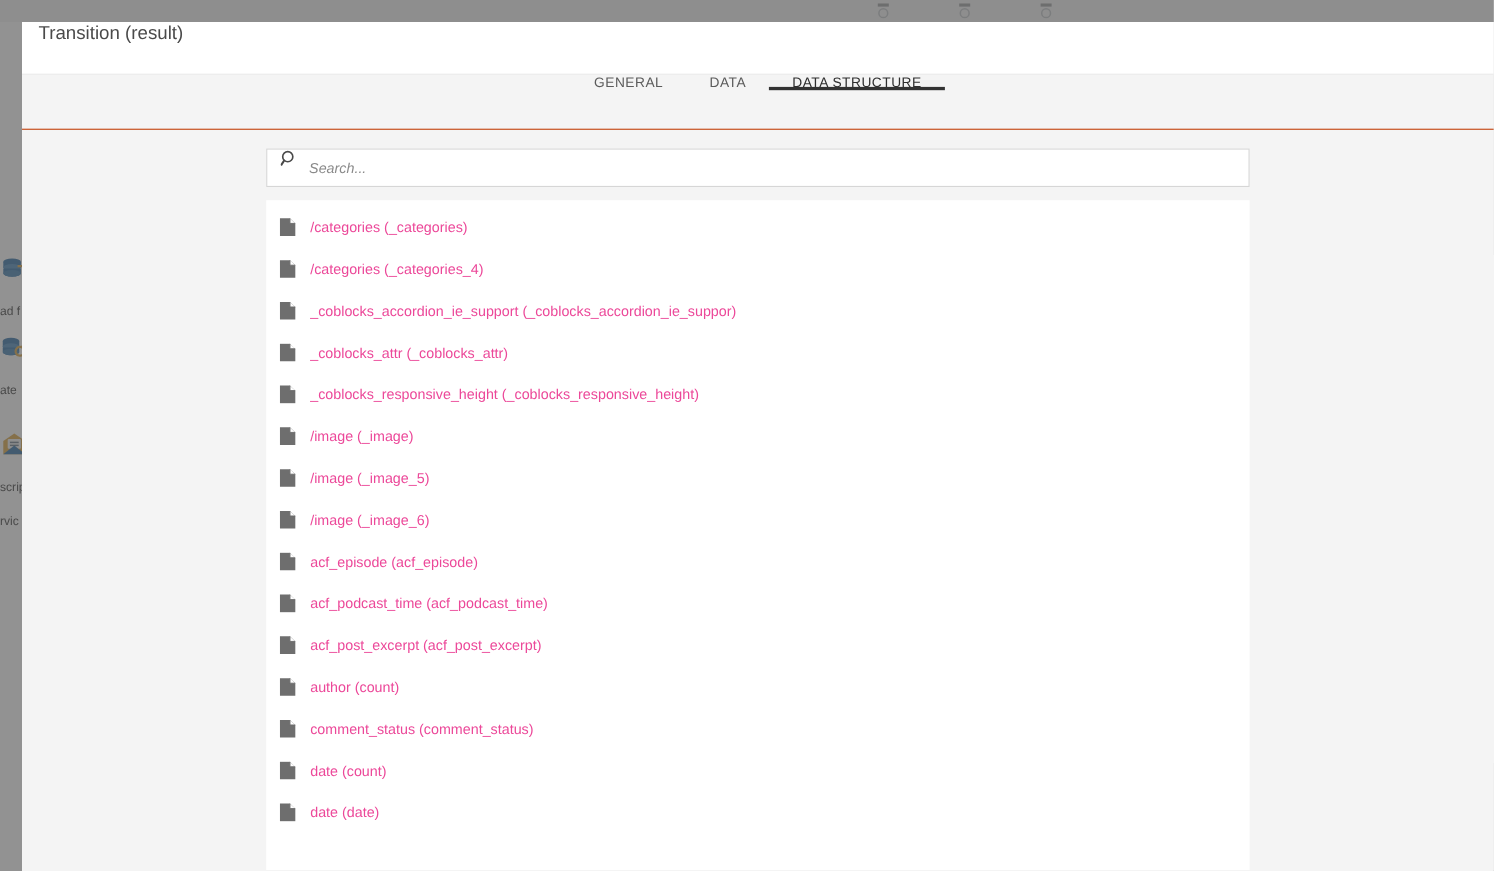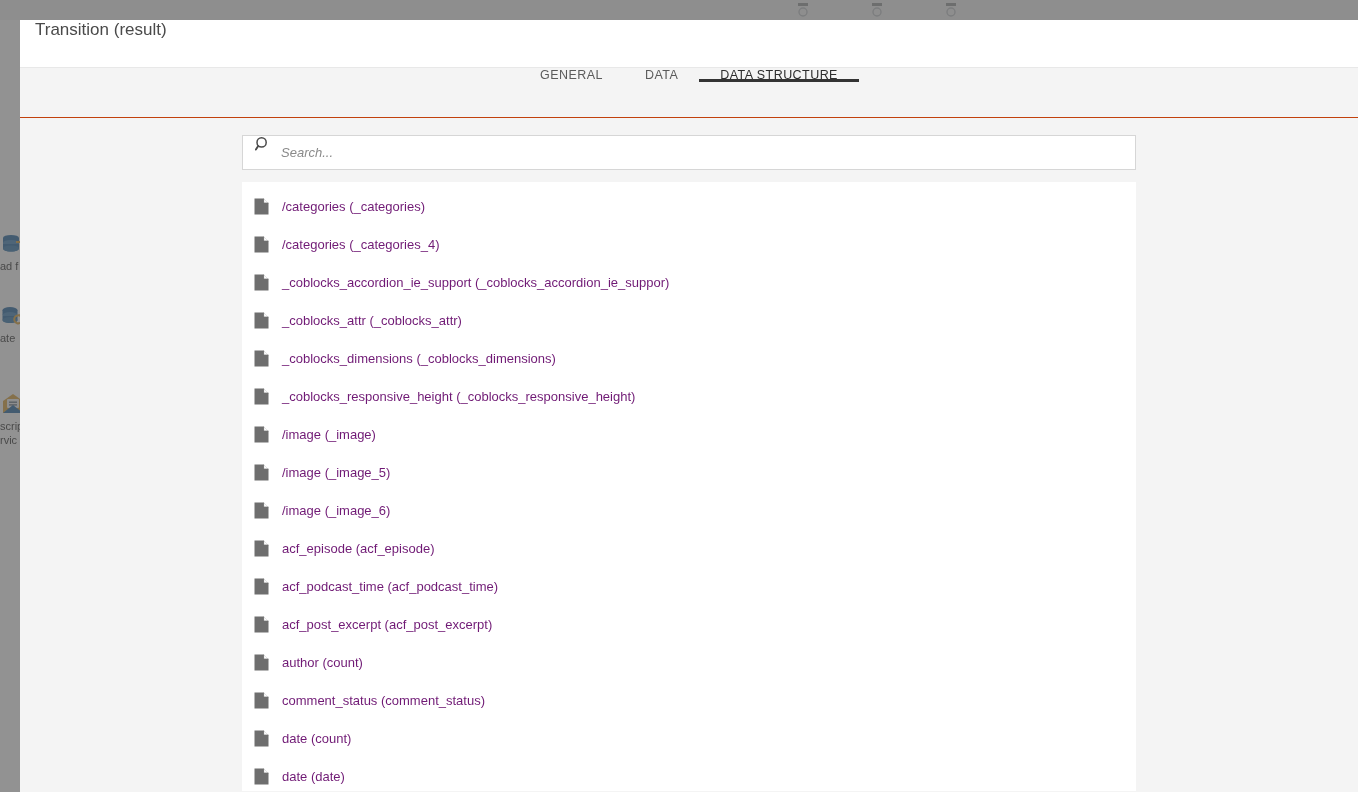--- a/index.html
+++ b/index.html
@@ -43,21 +43,21 @@
     position: absolute;
     left: 0;
     width: 20px;
   }
   .bd-icon { width: 26px; height: 26px; display: block; }
   .bd-text {
     font-size: 11px;
     color: #3c3c3c;
     line-height: 12px;
     white-space: nowrap;
-    margin-top: 2px;
+    margin-top: 19px;
   }
 
   #scrim {
     position: absolute;
     inset: 0;
     background: rgba(80,80,80,0.62);
   }
 
   
   #modal {
@@ -162,21 +162,21 @@
     height: 38px;
     display: flex;
     align-items: center;
     gap: 13px;
     padding-left: 12px;
     cursor: pointer;
   }
   .doc-icon { width: 15px; height: 17px; flex: none; display: block; }
   .item-label {
     font-size: 13px;
-    color: #701a75;
+    color: #ec4899;
     white-space: nowrap;
   }
 </style>
 </head>
 <body>
 
 <div id="app-backdrop">
 
   <div id="backdrop-toolbar">
     <svg class="toolbar-glyph" viewBox="0 0 16 14">
@@ -292,28 +292,20 @@
               <path d="M9.6 0.6 V5.1 H14.4" fill="none" stroke="#6e6e6e" stroke-width="0.9"></path>
             </svg>
             <span class="item-label">_coblocks_attr (_coblocks_attr)</span>
           </div>
           <div class="list-item">
             <svg class="doc-icon" viewBox="0 0 15 17">
               <path d="M0.5 0.5 H9.5 L14.5 5.2 V16.5 H0.5 Z" fill="#6e6e6e"></path>
               <path d="M9.6 0.6 V5.1 H14.4 Z" fill="#ffffff"></path>
               <path d="M9.6 0.6 V5.1 H14.4" fill="none" stroke="#6e6e6e" stroke-width="0.9"></path>
             </svg>
-            <span class="item-label">_coblocks_dimensions (_coblocks_dimensions)</span>
-          </div>
-          <div class="list-item">
-            <svg class="doc-icon" viewBox="0 0 15 17">
-              <path d="M0.5 0.5 H9.5 L14.5 5.2 V16.5 H0.5 Z" fill="#6e6e6e"></path>
-              <path d="M9.6 0.6 V5.1 H14.4 Z" fill="#ffffff"></path>
-              <path d="M9.6 0.6 V5.1 H14.4" fill="none" stroke="#6e6e6e" stroke-width="0.9"></path>
-            </svg>
             <span class="item-label">_coblocks_responsive_height (_coblocks_responsive_height)</span>
           </div>
           <div class="list-item">
             <svg class="doc-icon" viewBox="0 0 15 17">
               <path d="M0.5 0.5 H9.5 L14.5 5.2 V16.5 H0.5 Z" fill="#6e6e6e"></path>
               <path d="M9.6 0.6 V5.1 H14.4 Z" fill="#ffffff"></path>
               <path d="M9.6 0.6 V5.1 H14.4" fill="none" stroke="#6e6e6e" stroke-width="0.9"></path>
             </svg>
             <span class="item-label">/image (_image)</span>
           </div>

